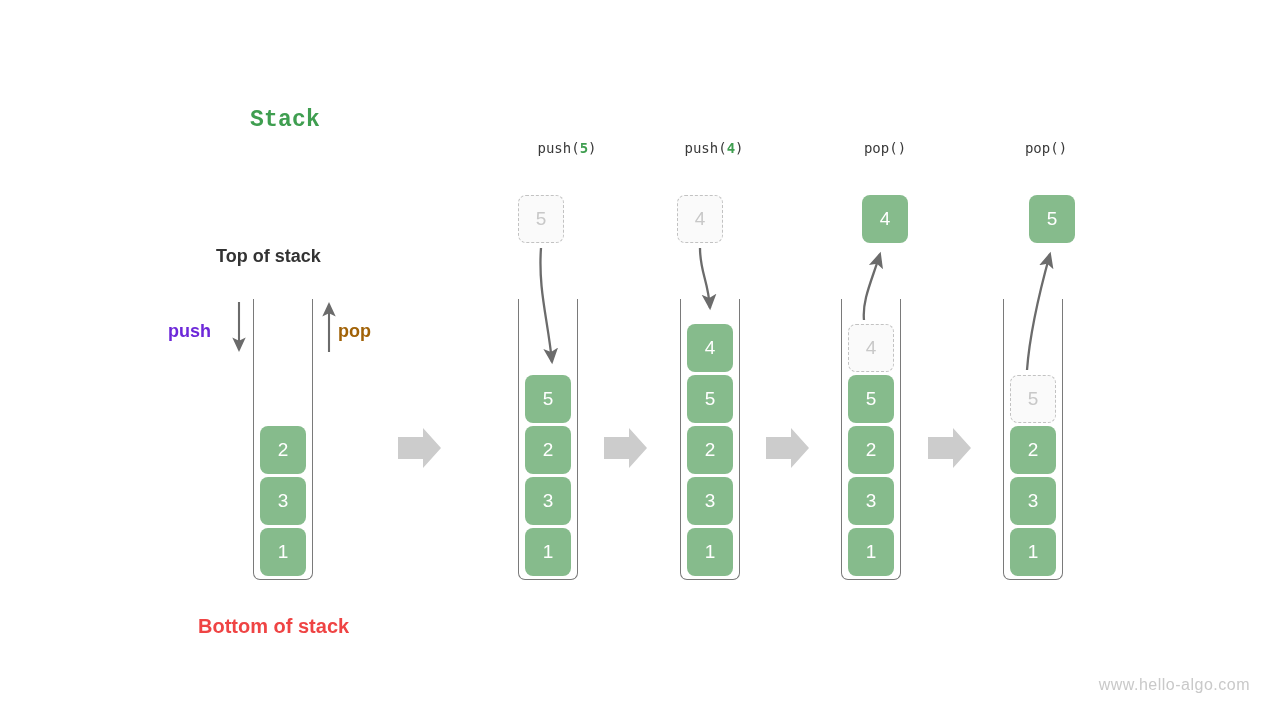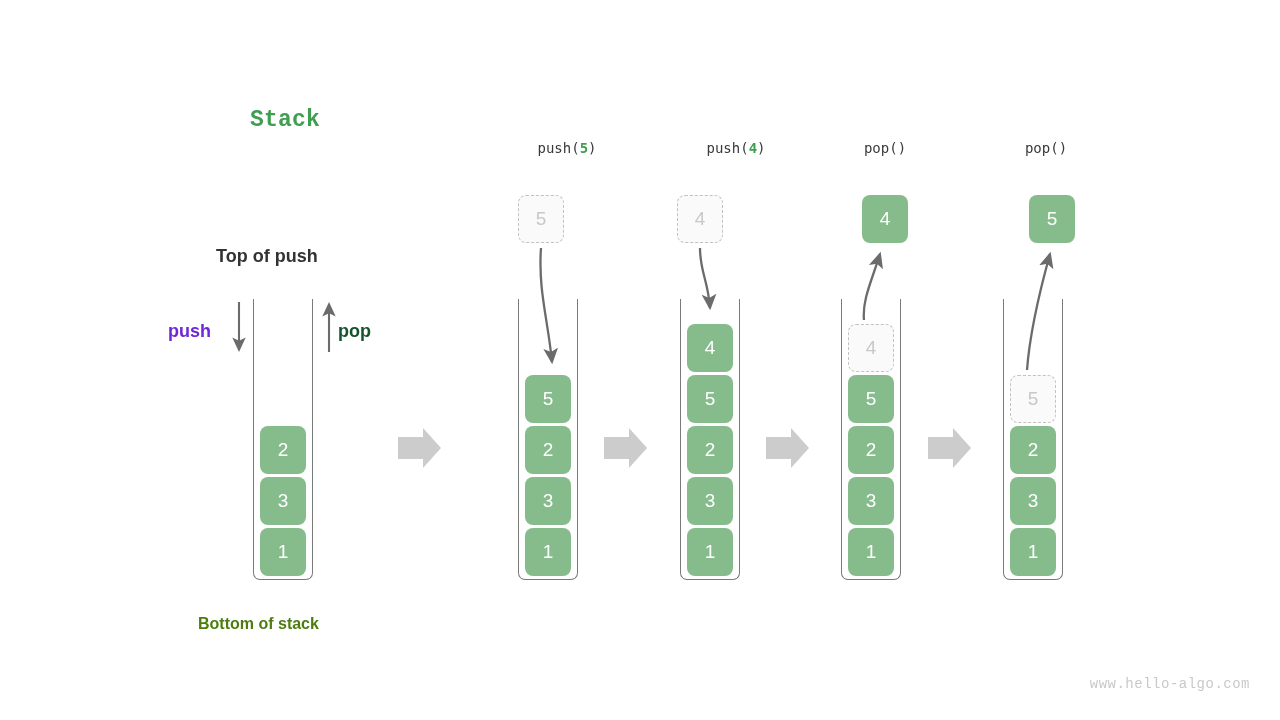--- a/index.html
+++ b/index.html
@@ -13,29 +13,29 @@
   .stack-title{
     position:absolute;left:250px;top:107px;
     font-size:23px;font-weight:bold;color:#3f9e50;letter-spacing:.2px;font-family:Liberation Mono, monospace;
   }
   .top-label{
     position:absolute;left:216px;top:246px;
     font-size:18px;font-weight:bold;color:#333333;
   }
   .bottom-label{
     position:absolute;left:198px;top:615px;
-    font-size:16px;font-weight:bold;color:#4d7c0f;
+    font-size:20px;font-weight:bold;color:#ef4444;
   }
   .push-label{
     position:absolute;left:168px;top:321px;
     font-size:18px;font-weight:bold;color:#6d28d9;
   }
   .pop-label{
     position:absolute;left:338px;top:321px;
-    font-size:18px;font-weight:bold;color:#14532d;
+    font-size:18px;font-weight:bold;color:#a16207;
   }
 
   
   .op-label{
     position:absolute;top:140px;
     font-family:"DejaVu Sans Mono", monospace;
     font-size:14px;color:#3a3a3a;white-space:nowrap;
     transform:translateX(-50%);
   }
   .op-label .arg{color:#3f9e50;font-weight:bold;}
@@ -81,37 +81,37 @@
   }
   .float-box.solid{background:#86bb8c;color:#ffffff;}
   .float-box.ghost{background:#fafafa;border:1.8px dashed #c2c2c2;color:#c8c8c8;}
 
   
   .overlay{position:absolute;left:0;top:0;width:1280px;height:720px;pointer-events:none;}
 
   
   .watermark{
     position:absolute;right:30px;top:676px;
-    font-family:Liberation Mono, monospace;
-    font-size:14px;color:#c9c9c9;letter-spacing:.5px;
+    font-family:Liberation Sans, sans-serif;
+    font-size:16px;color:#c9c9c9;letter-spacing:.5px;
   }
 </style>
 </head>
 <body>
 
 <div class="stage">
 
   <div class="stack-title">Stack</div>
-  <div class="top-label">Top of push</div>
+  <div class="top-label">Top of stack</div>
   <div class="bottom-label">Bottom of stack</div>
   <div class="push-label">push</div>
   <div class="pop-label">pop</div>
 
   <div class="op-label" style="left:567px"><span>push(</span><span class="arg">5</span><span>)</span></div>
-  <div class="op-label" style="left:736px"><span>push(</span><span class="arg">4</span><span>)</span></div>
+  <div class="op-label" style="left:714px"><span>push(</span><span class="arg">4</span><span>)</span></div>
   <div class="op-label" style="left:885px"><span>pop(</span><span class="arg"></span><span>)</span></div>
   <div class="op-label" style="left:1046px"><span>pop(</span><span class="arg"></span><span>)</span></div>
 
   <div class="float-box ghost" style="left:541px;top:195px">5</div>
   <div class="float-box ghost" style="left:700px;top:195px">4</div>
   <div class="float-box solid" style="left:885px;top:195px">4</div>
   <div class="float-box solid" style="left:1052px;top:195px">5</div>
 
   <div class="stack" style="left:253px;top:299px;height:281px">
     <div class="walls"></div>

